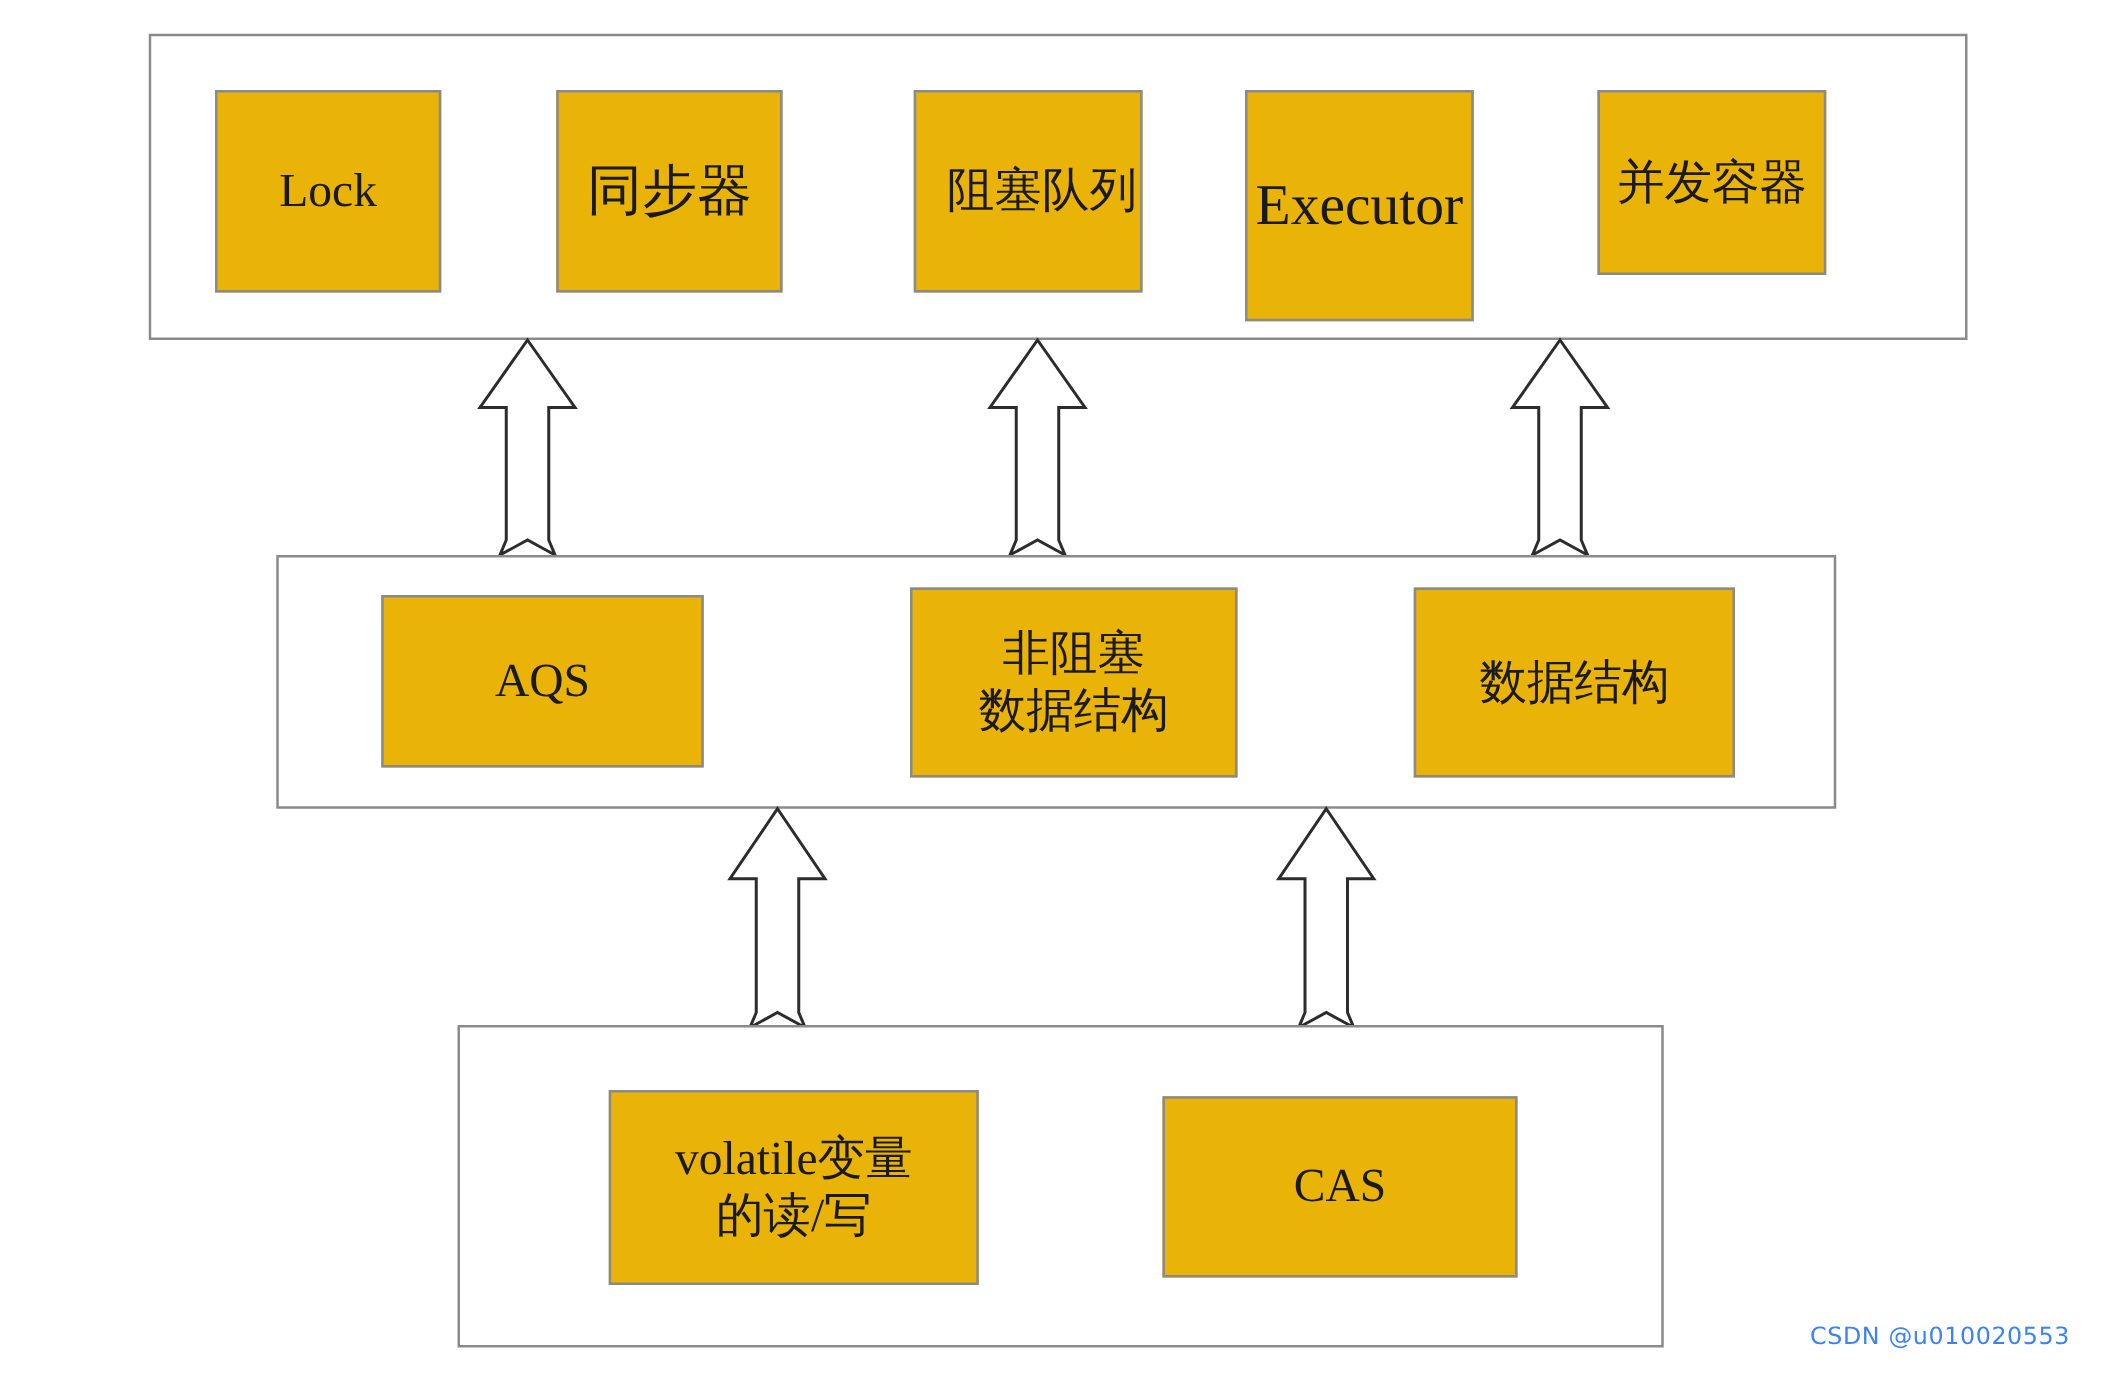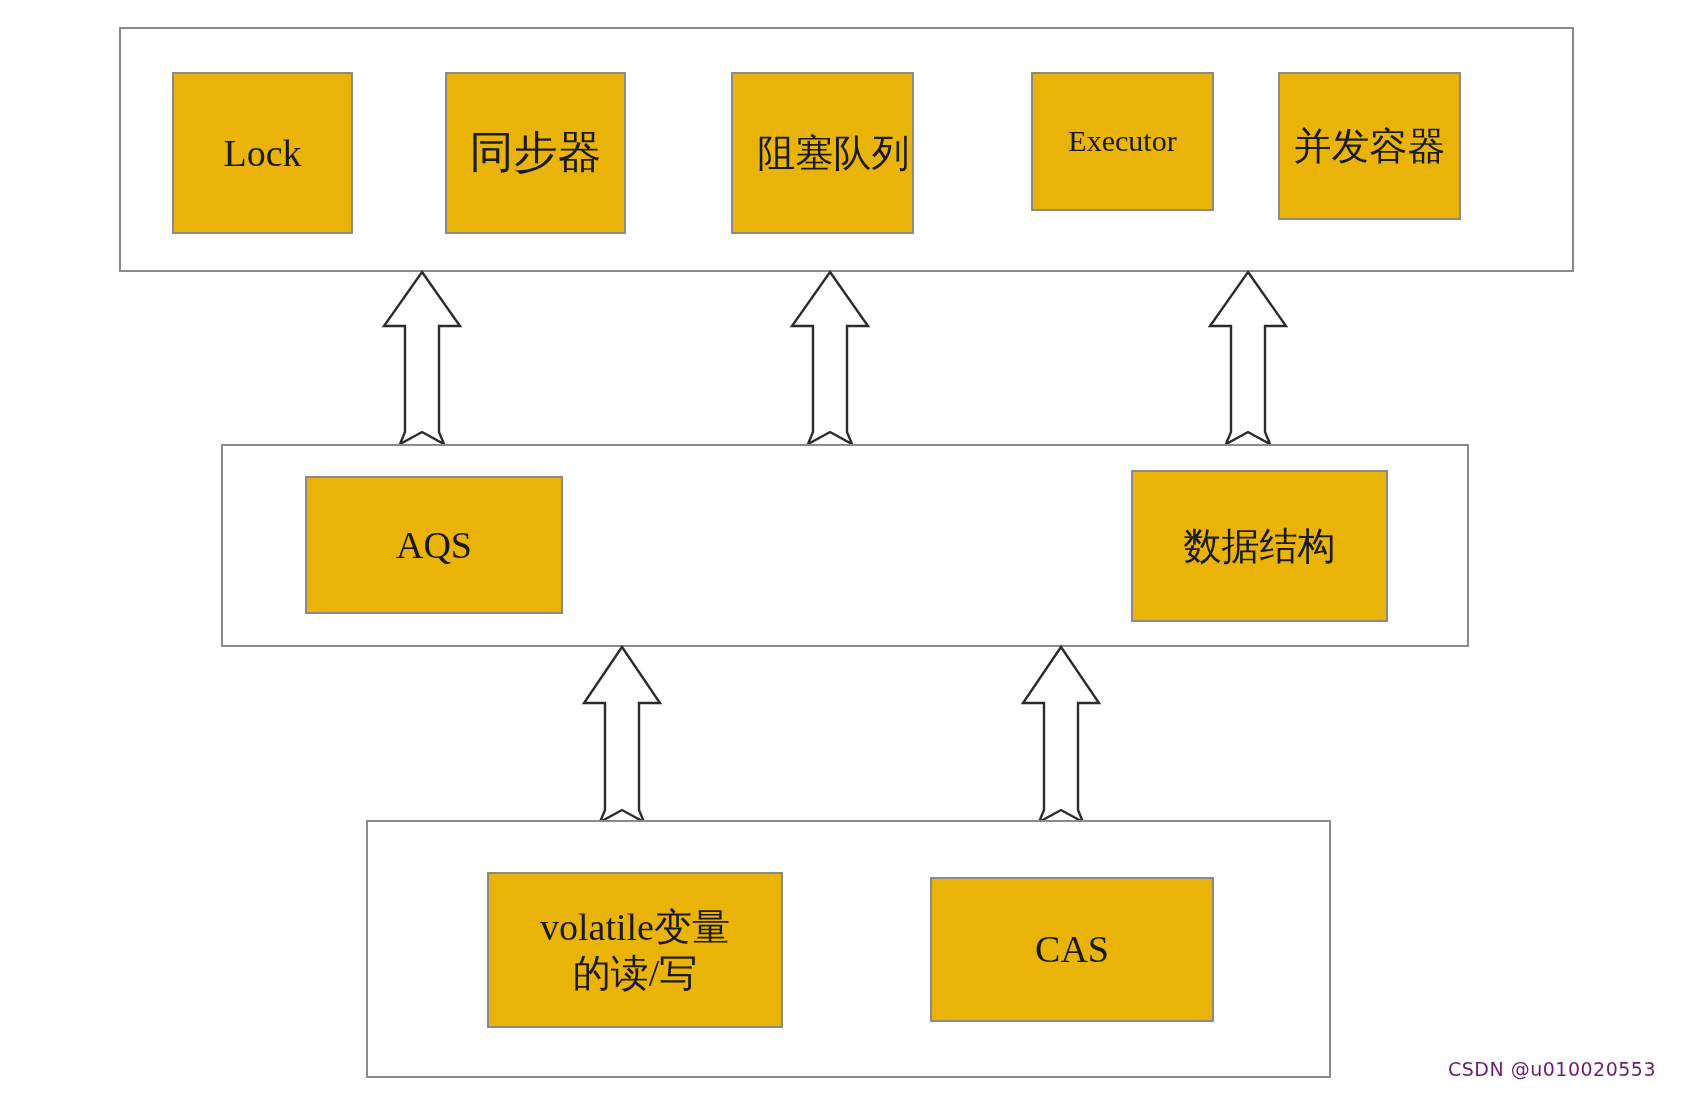--- a/index.html
+++ b/index.html
@@ -36,42 +36,42 @@
   }
   .arrow {
     position: absolute;
   }
   .arrow svg {
     display: block;
     overflow: visible;
   }
   .watermark {
     position: absolute;
-    color: #701a75;
+    color: #3b82f6;
     font-family: "DejaVu Sans", sans-serif;
     font-size: 19px;
     letter-spacing: 0.5px;
     white-space: nowrap;
     text-align: right;
   }
 </style>
 </head>
 <body>
 
 <div id="canvas">
 
   <div class="container-box" style="left:119px; top:27px; width:1455px; height:245px;"></div>
 
   <div class="leaf-box" style="left:172px; top:72px; width:181px; height:162px; font-size:38px;">Lock</div>
 
   <div class="leaf-box" style="left:445px; top:72px; width:181px; height:162px; font-size:44px;">同步器</div>
 
   <div class="leaf-box" style="left:731px; top:72px; width:183px; height:162px; font-size:38px;padding-left:22px;">阻塞队列</div>
 
-  <div class="leaf-box" style="left:996px; top:72px; width:183px; height:139px; font-size:30px;margin-left:35px;">Executor</div>
+  <div class="leaf-box" style="left:996px; top:72px; width:183px; height:185px; font-size:46px;">Executor</div>
 
   <div class="leaf-box" style="left:1278px; top:72px; width:183px; height:148px; font-size:38px;">并发容器</div>
 
   <div class="arrow" style="left:383px; top:272px; width:78px; height:172px;">
     <svg width="78" height="172" viewBox="0 0 78 172">
       <path d="M39 0 L77 54 L56 54 L56 160 L61 172 L39 160 L17 172 L22 160 L22 54 L1 54 Z" fill="#ffffff" stroke="#2c2c2c" stroke-width="2.4" stroke-linejoin="miter"></path>
     </svg>
   </div>
 
   <div class="arrow" style="left:791px; top:272px; width:78px; height:172px;">
@@ -83,20 +83,22 @@
   <div class="arrow" style="left:1209px; top:272px; width:78px; height:172px;">
     <svg width="78" height="172" viewBox="0 0 78 172">
       <path d="M39 0 L77 54 L56 54 L56 160 L61 172 L39 160 L17 172 L22 160 L22 54 L1 54 Z" fill="#ffffff" stroke="#2c2c2c" stroke-width="2.4" stroke-linejoin="miter"></path>
     </svg>
   </div>
 
   <div class="container-box" style="left:221px; top:444px; width:1248px; height:203px;"></div>
 
   <div class="leaf-box" style="left:305px; top:476px; width:258px; height:138px; font-size:38px;">AQS</div>
 
+  <div class="leaf-box" style="left:728px; top:470px; width:262px; height:152px; font-size:38px;">非阻塞
+数据结构</div>
 
   <div class="leaf-box" style="left:1131px; top:470px; width:257px; height:152px; font-size:38px;">数据结构</div>
 
   <div class="arrow" style="left:583px; top:647px; width:78px; height:175px;">
     <svg width="78" height="175" viewBox="0 0 78 175">
       <path d="M39 0 L77 56 L56 56 L56 163 L61 175 L39 163 L17 175 L22 163 L22 56 L1 56 Z" fill="#ffffff" stroke="#2c2c2c" stroke-width="2.4" stroke-linejoin="miter"></path>
     </svg>
   </div>
 
   <div class="arrow" style="left:1022px; top:647px; width:78px; height:175px;">

